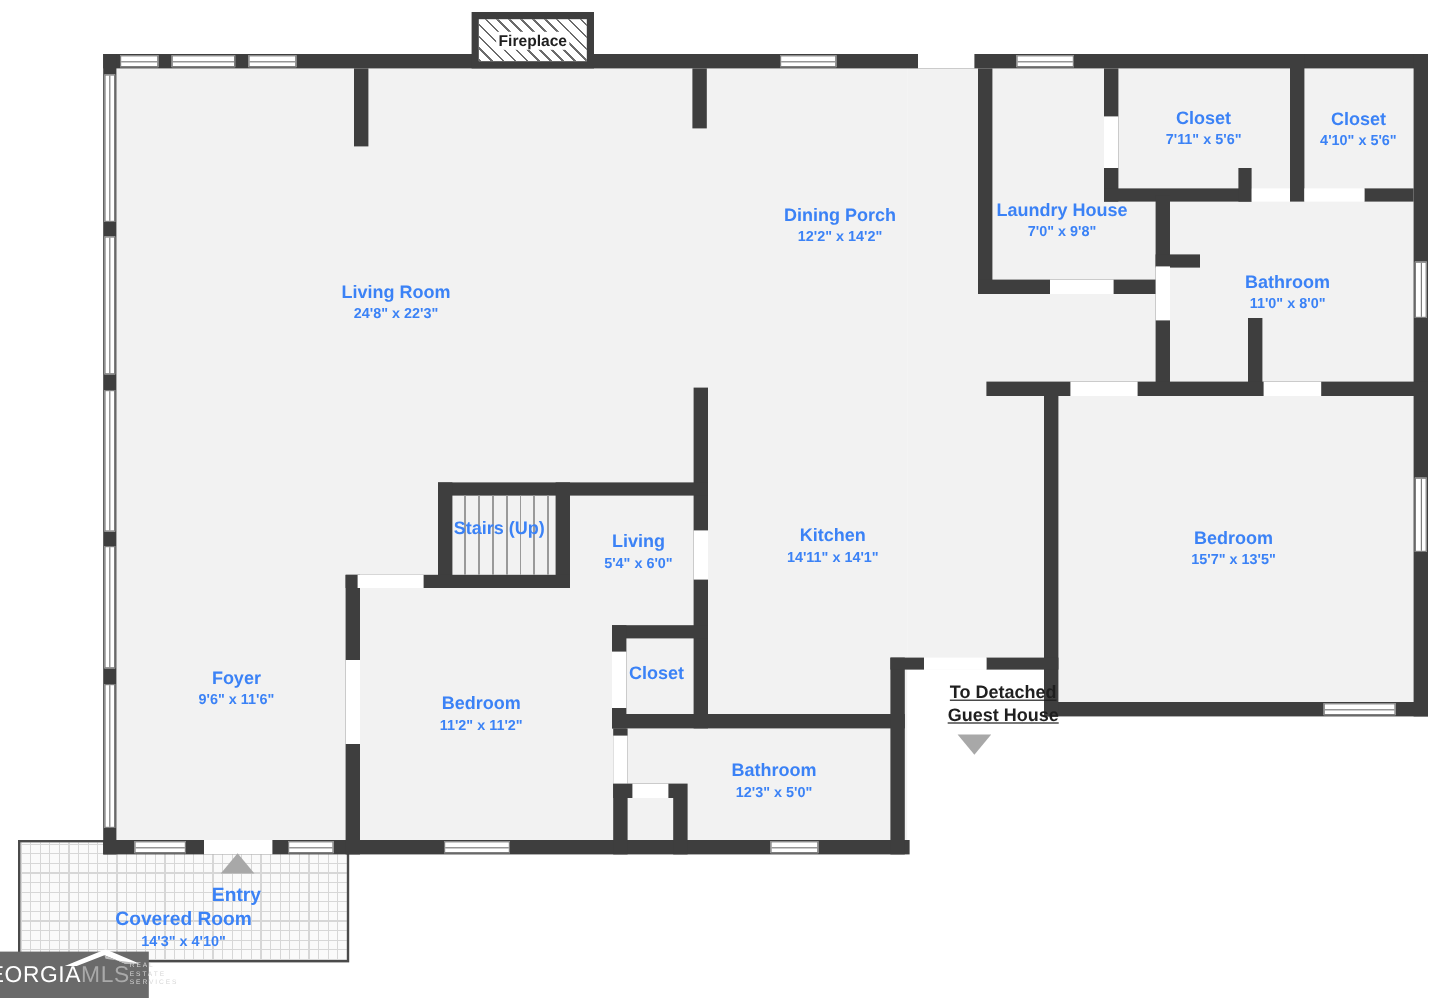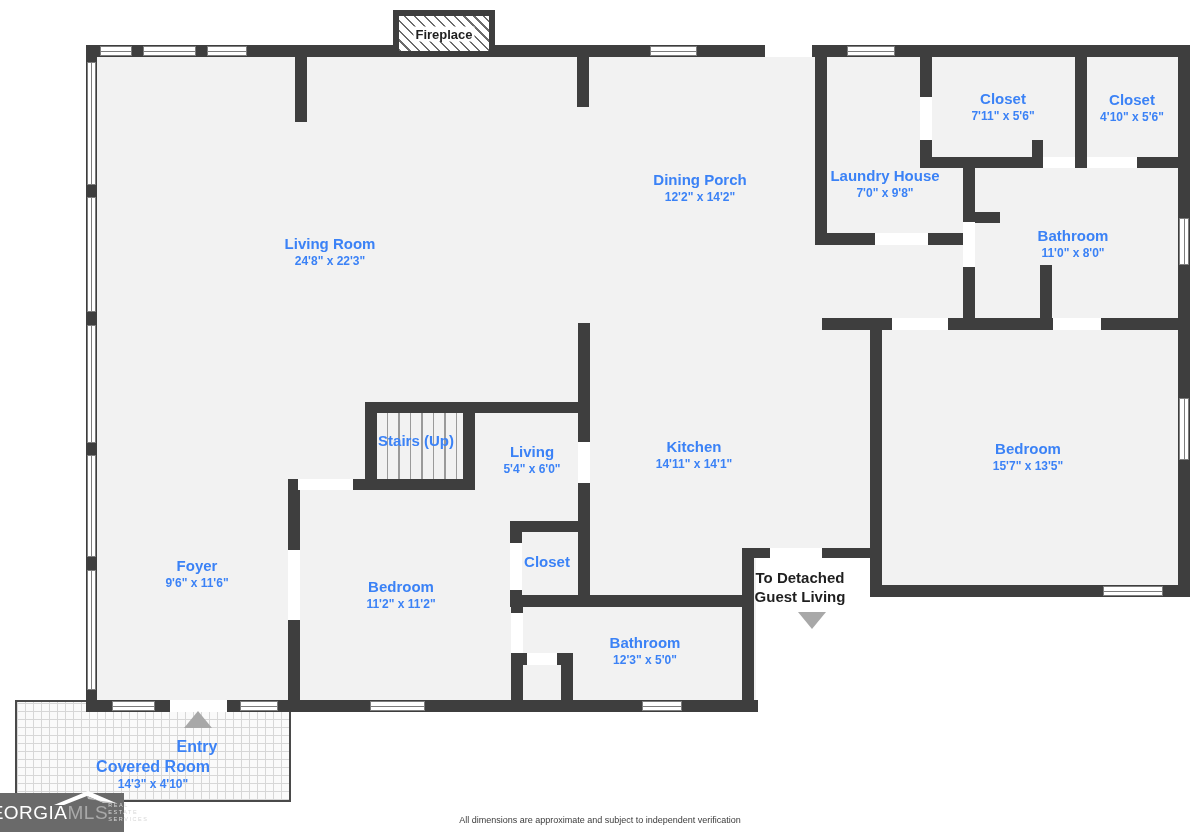--- a/index.html
+++ b/index.html
@@ -183,23 +183,23 @@
   </div>
   <div class="room" style="left:197px;top:574px;">
     <div class="rname">Foyer</div>
     <div class="rdims">9'6" x 11'6"</div>
   </div>
   <div class="room" style="left:645px;top:651px;">
     <div class="rname">Bathroom</div>
     <div class="rdims">12'3" x 5'0"</div>
   </div>
 
-  <div class="guest-note" style="left:800px;top:587px;">
+  <div class="guest-note" style="left:836px;top:587px;text-decoration:underline;">
     <div>To Detached</div>
-    <div>Guest Living</div>
+    <div>Guest House</div>
   </div>
   <div class="tri tri-down" style="left:798px;top:612px;"></div>
 
   <div class="tri tri-up" style="left:184px;top:711px;"></div>
   <div class="room" style="left:197px;top:747px;">
     <div class="rname big">Entry</div>
   </div>
   <div class="room" style="left:153px;top:775px;">
     <div class="rname big">Covered Room</div>
     <div class="rdims">14'3" x 4'10"</div>
@@ -207,15 +207,14 @@
 
   <div class="logo">
     <svg class="logo-roof" width="62" height="14" viewBox="0 0 62 14">
       <polygon points="0,14 34,0 62,12 50,12 33,5 10,14" fill="#ffffff"></polygon>
       <polygon points="33,5 50,12 62,12 34,8" fill="#bdbdbd"></polygon>
     </svg>
     <div class="logo-row"><span class="logo-georgia">GEORGIA</span><span class="logo-mls">MLS</span></div>
     <div class="logo-tag">REAL ESTATE SERVICES</div>
   </div>
 
-  <div class="disclaimer">All dimensions are approximate and subject to independent verification</div>
 
 </div>
 
 </body></html>

